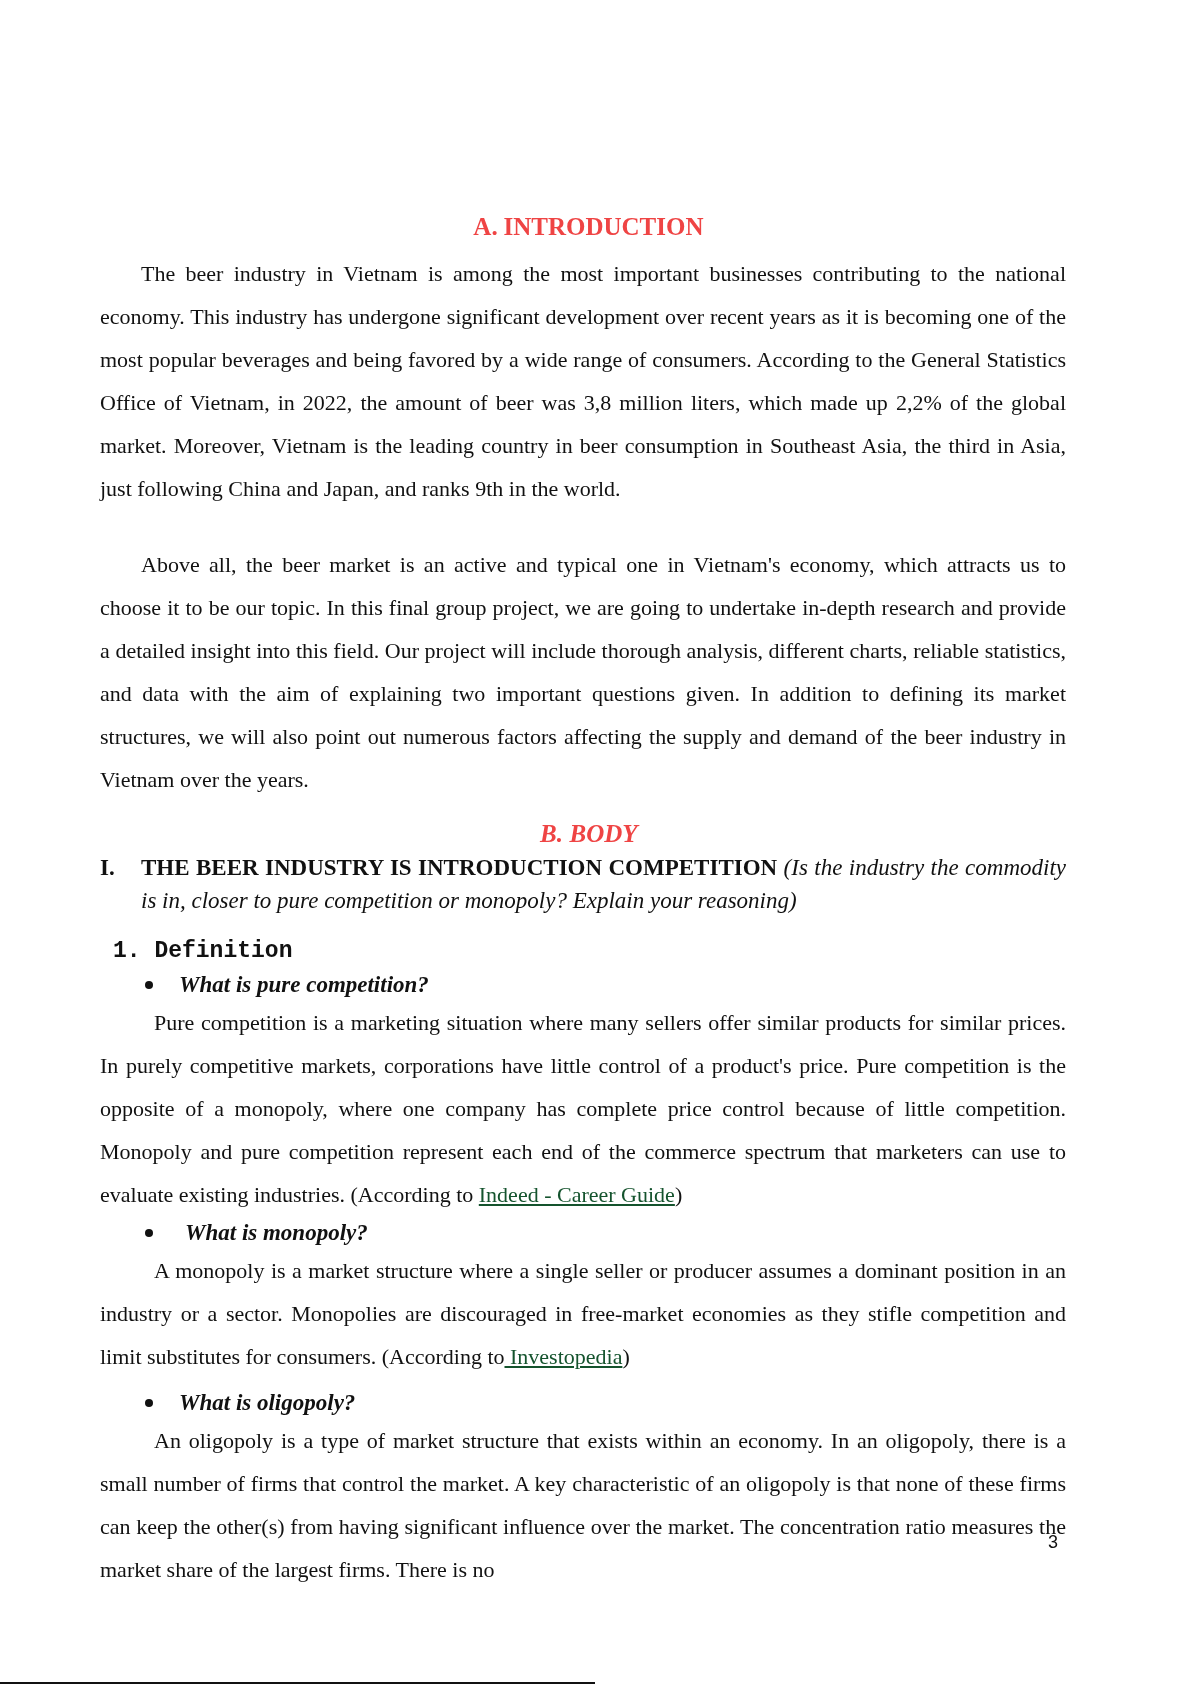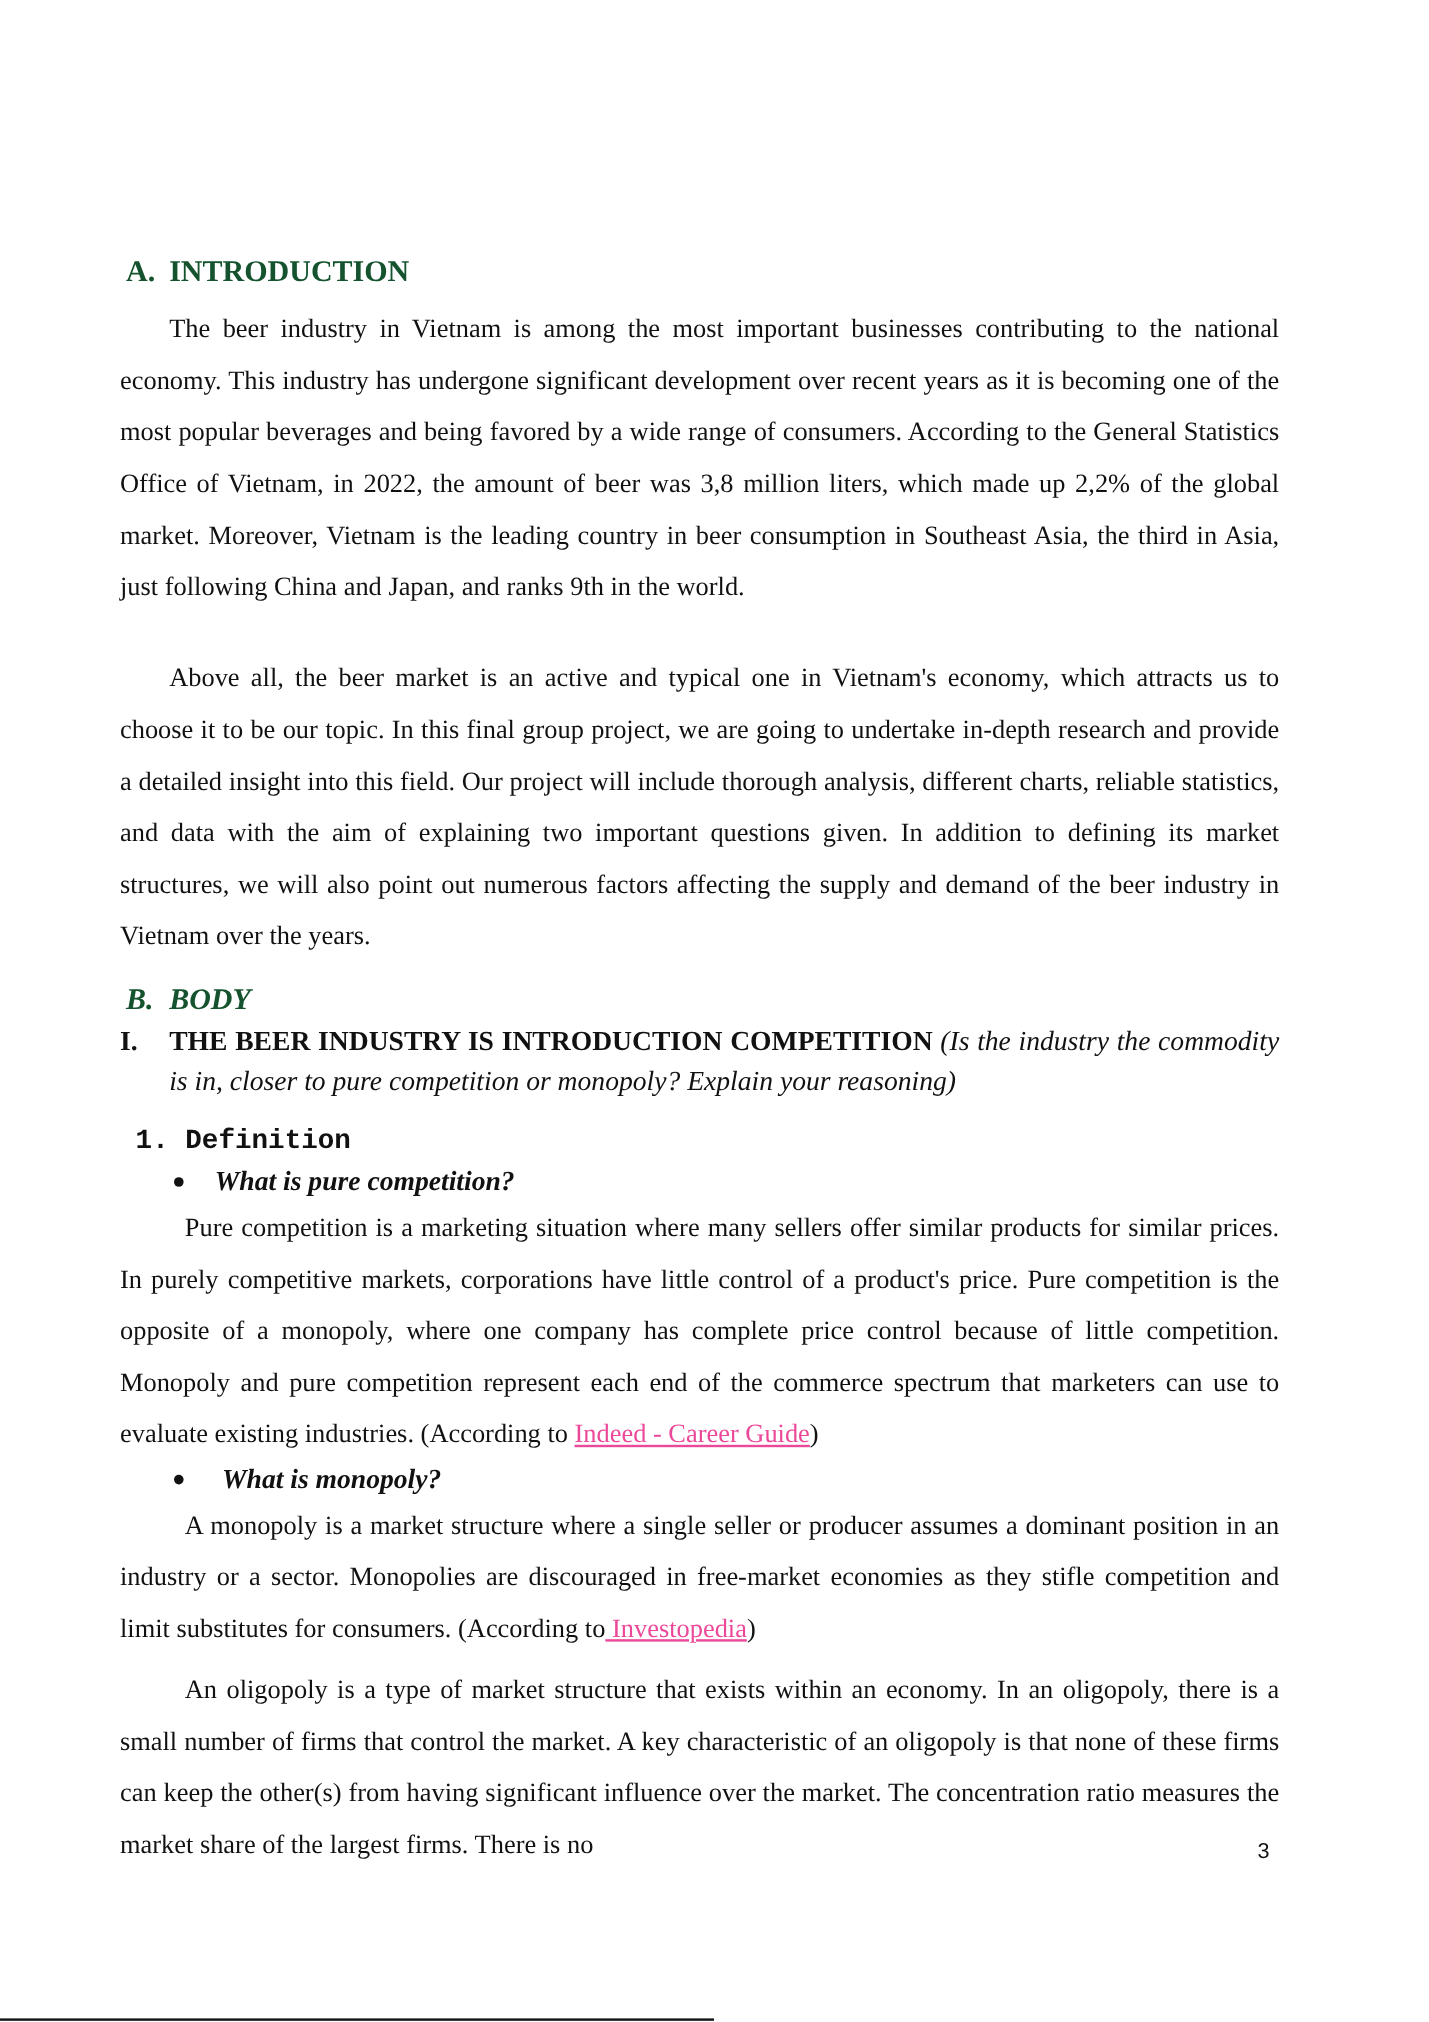--- a/index.html
+++ b/index.html
@@ -24,23 +24,24 @@
   }
   .content {
     position: absolute;
     left: 100px;
     top: 212px;
     width: 966px;
   }
   .section-heading {
     font-weight: bold;
     font-size: 25px;
-    color: #14532d;
+    color: #ef4444;
     margin: 0 0 10px 5px;
     line-height: 30px;
+    text-align: center;
   }
   .section-heading .num {
     display: inline-block;
     width: 36px;
   }
   p.body {
     font-size: 22px;
     line-height: 43px;
     text-align: justify;
     margin: 0;
@@ -95,21 +96,21 @@
     height: 8px;
     border-radius: 50%;
     background: #111111;
     margin-right: 26px;
     flex: 0 0 8px;
   }
   .bullet.wide .dot {
     margin-right: 32px;
   }
   a.link {
-    color: #ec4899;
+    color: #14532d;
     text-decoration: underline;
   }
   .page-number {
     position: absolute;
     left: 1048px;
     top: 1532px;
     font-family: "Liberation Sans", "DejaVu Sans", sans-serif;
     font-size: 18px;
     color: #111111;
   }
@@ -162,19 +163,23 @@
     <p class="body indent-def"><span>Pure competition is a marketing situation where many sellers offer similar products for similar prices. In purely competitive markets, corporations have little control of a product's price. Pure competition is the opposite of a monopoly, where one company has complete price control because of little competition. Monopoly and pure competition represent each end of the commerce spectrum that marketers can use to evaluate existing industries. (According to </span><a class="link" href="#">Indeed - Career Guide</a><span>)</span></p>
 
     <div class="bullet wide">
       <span class="dot"></span>
       <span>What is monopoly?</span>
     </div>
     <p class="body indent-def"><span>A monopoly is a market structure where a single seller or producer assumes a dominant position in an industry or a sector. Monopolies are discouraged in free-market economies as they stifle competition and limit substitutes for consumers. (According to</span><a class="link" href="#"> Investopedia</a><span>)</span></p>
 
     <div class="gap-sm"></div>
 
+    <div class="bullet">
+      <span class="dot"></span>
+      <span>What is oligopoly?</span>
+    </div>
     <p class="body indent-def">An oligopoly is a type of market structure that exists within an economy. In an oligopoly, there is a small number of firms that control the market. A key characteristic of an oligopoly is that none of these firms can keep the other(s) from having significant influence over the market. The concentration ratio measures the market share of the largest firms. There is no</p>
 
   </div>
 
   <div class="page-number">3</div>
   <div class="bottom-rule"></div>
 </div>
 
 </body></html>

